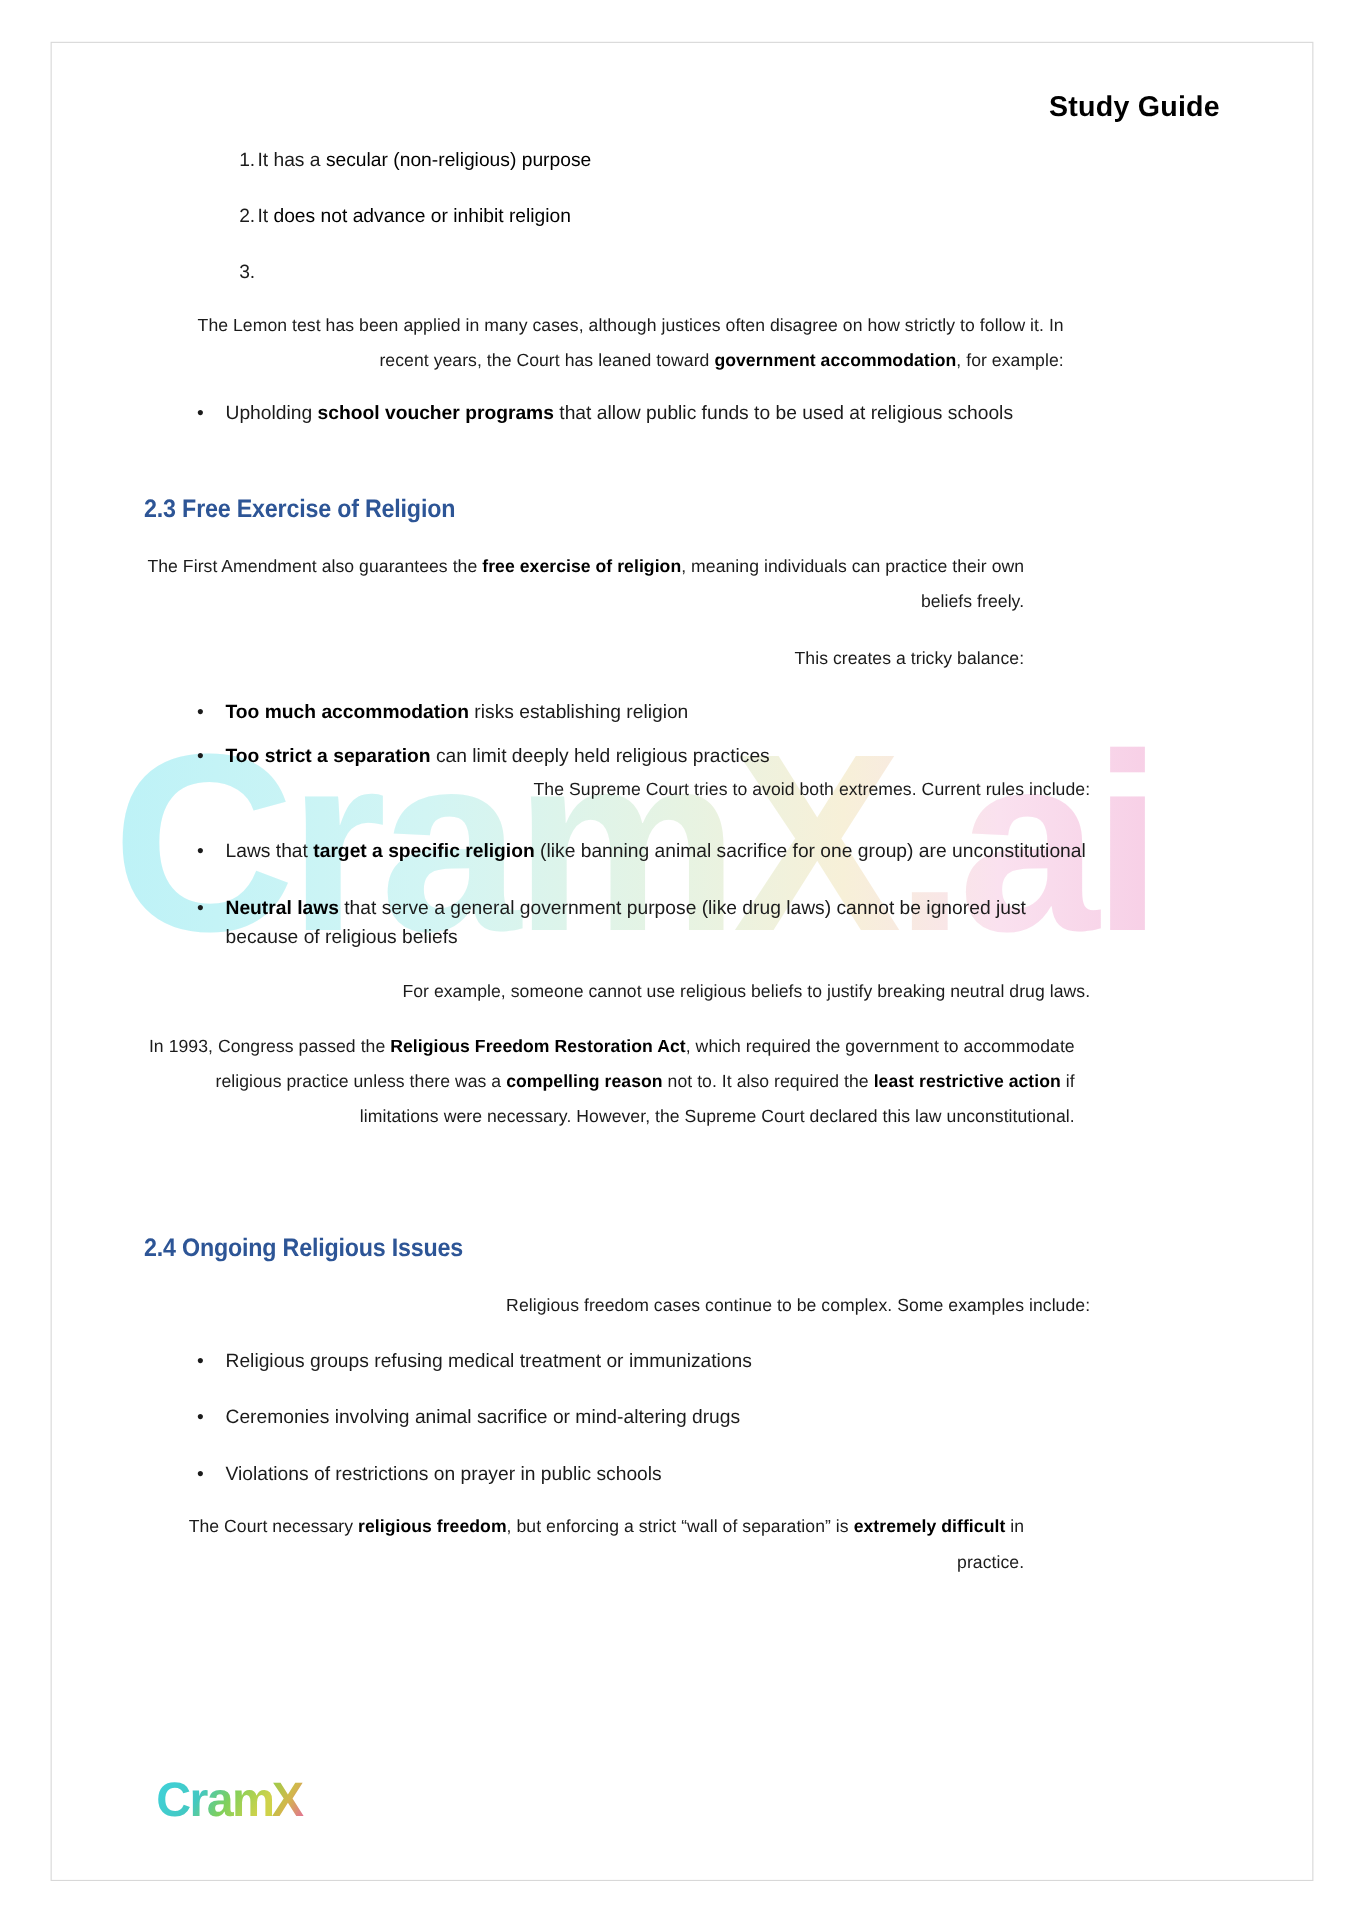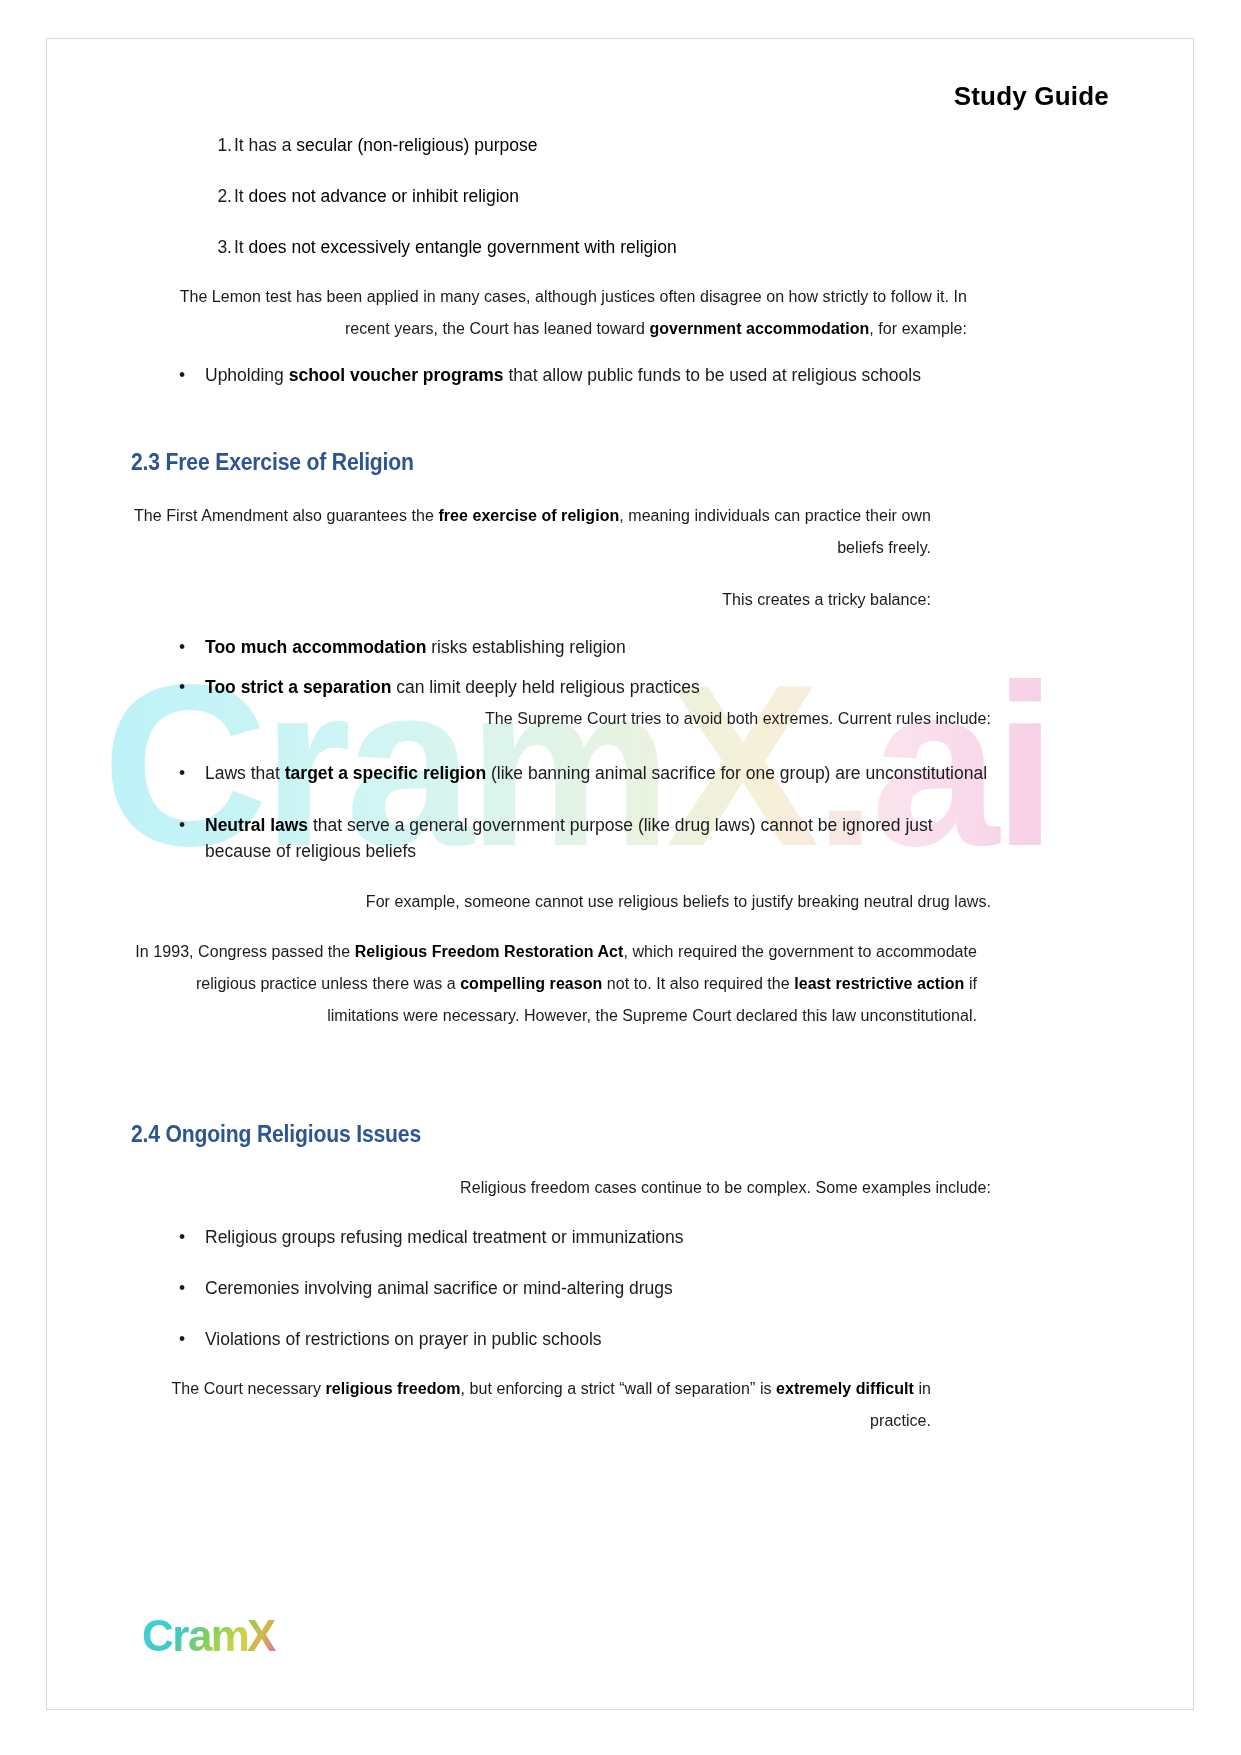--- a/index.html
+++ b/index.html
@@ -173,21 +173,20 @@
       <div class="li">
         <span class="marker">1.</span>
         <span><span>It has a </span><b>secular (non-religious) purpose</b></span>
       </div>
       <div class="li" style="margin-top:25px;">
         <span class="marker">2.</span>
         <span><span>It </span><b>does not advance or inhibit religion</b></span>
       </div>
       <div class="li" style="margin-top:25px;">
         <span class="marker">3.</span>
-        <span><span>It </span><b>does not excessively entangle government with religion</b></span>
       </div>
     </div>
 
     <div class="block para" style="left:84px; top:242px; width:836px;">
       <span>The Lemon test has been applied in many cases, although justices often disagree on how strictly to follow it. In recent years, the Court has leaned toward </span><b>government accommodation</b><span>, for example:</span>
     </div>
 
     <div class="bullets" style="left:84px; top:323px; width:860px;">
       <div class="li">
         <span class="dot">•</span>

